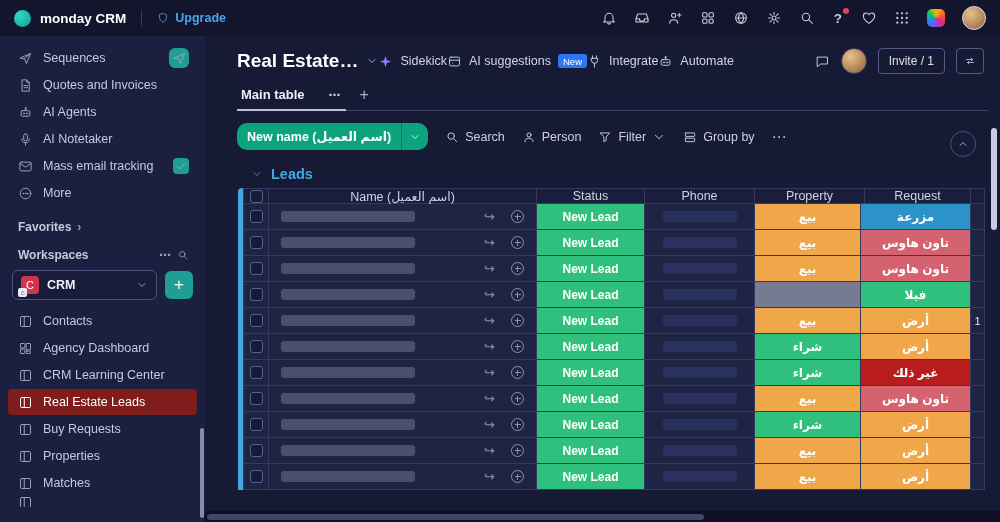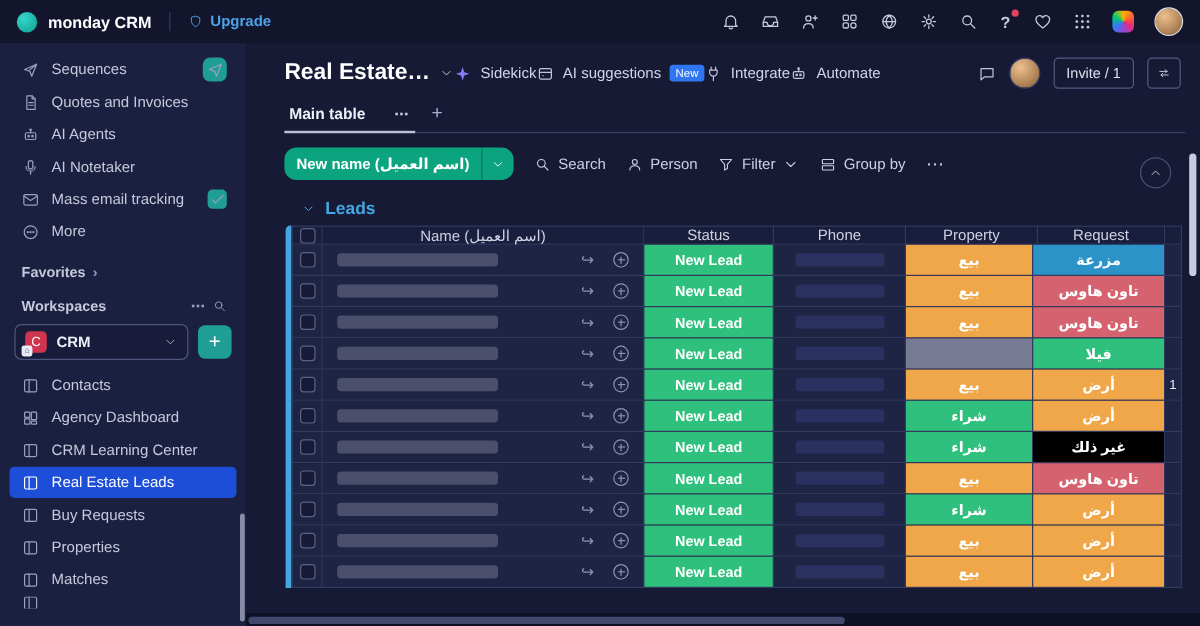--- a/index.html
+++ b/index.html
@@ -21,21 +21,21 @@
   .dot-red{position:absolute;top:-3px;right:-5px;width:6px;height:6px;border-radius:50%;background:#e2445c}
   .help{font-size:13.5px;font-weight:700;color:#c7cadd;padding:0 2px}
   .prod-tile{width:18px;height:18px;border-radius:5px;background:conic-gradient(#f7b500,#ff642e,#e4287c,#8f4bd8,#2d7ef7,#00ca72,#f7b500)}
   .avatar{width:24px;height:24px;border-radius:50%;background:radial-gradient(circle at 35% 30%,#edc08e,#8a5f37);border:1px solid #d8dbe6}
 
   
   .layout{display:flex;height:486px}
   .sidebar{width:205px;background:#1c2040;position:relative;padding-top:8px;flex:none;overflow:hidden}
   .side-item{height:26px;display:flex;align-items:center;gap:10px;margin:1px 8px;padding:0 8px 0 10px;border-radius:4px;font-size:12.5px;color:#c5c9dc;position:relative;cursor:pointer;white-space:nowrap}
   .side-item svg.ic{width:15px;height:15px;color:#9ba0bf}
-  .side-item.sel{background:#1d4ed8;color:#fff}
+  .side-item.sel{background:#7f1d1d;color:#fff}
   .side-item.sel svg.ic{color:#fff}
   .badge-teal{position:absolute;right:8px;width:20px;height:20px;border-radius:6px;background:#1f9e96;display:flex;align-items:center;justify-content:center;color:#eafaf8}
   .badge-teal.sm{width:16px;height:16px;border-radius:4px}
   .side-sec{display:flex;align-items:center;gap:6px;margin:14px 8px 2px;padding:0 8px 0 10px;font-size:12px;font-weight:700;color:#c5c9dc}
   .side-sec .sp{flex:1}
   .chev-txt{color:#9ba0bf;font-size:12px}
   .ws-row{display:flex;gap:8px;margin:8px 12px 8px;align-items:center}
   .ws-box{flex:1;height:30px;border:1px solid #4d5480;border-radius:6px;display:flex;align-items:center;gap:8px;padding:0 8px;background:#181c3a;cursor:pointer}
   .ws-logo{width:18px;height:18px;border-radius:4px;background:#d0344e;color:#fff;font-size:11px;display:flex;align-items:center;justify-content:center;position:relative;flex:none}
   .ws-home{position:absolute;left:-3px;bottom:-3px;width:9px;height:9px;border-radius:2px;background:#e9ebf5;color:#30345c;font-size:7px;line-height:9px;text-align:center}
@@ -640,21 +640,21 @@
           <div class="cell c-status">
               <div class="fill" style="background: rgb(48, 192, 125);">New Lead</div>
             </div>
           <div class="cell c-phone">
               <span class="phone-redact"></span>
             </div>
           <div class="cell c-req">
               <div class="fill" style="background: rgb(48, 192, 125);">شراء</div>
             </div>
           <div class="cell c-prop">
-              <div class="fill" style="background: #000000;">غير ذلك</div>
+              <div class="fill" style="background: #b91c1c;">غير ذلك</div>
             </div>
           <div class="cell c-extra"></div>
         </div>
 
         <div class="trow">
           <div class="cell c-check">
               <span class="cb"></span>
             </div>
           <div class="cell c-name">
               <span class="name-redact"></span>

